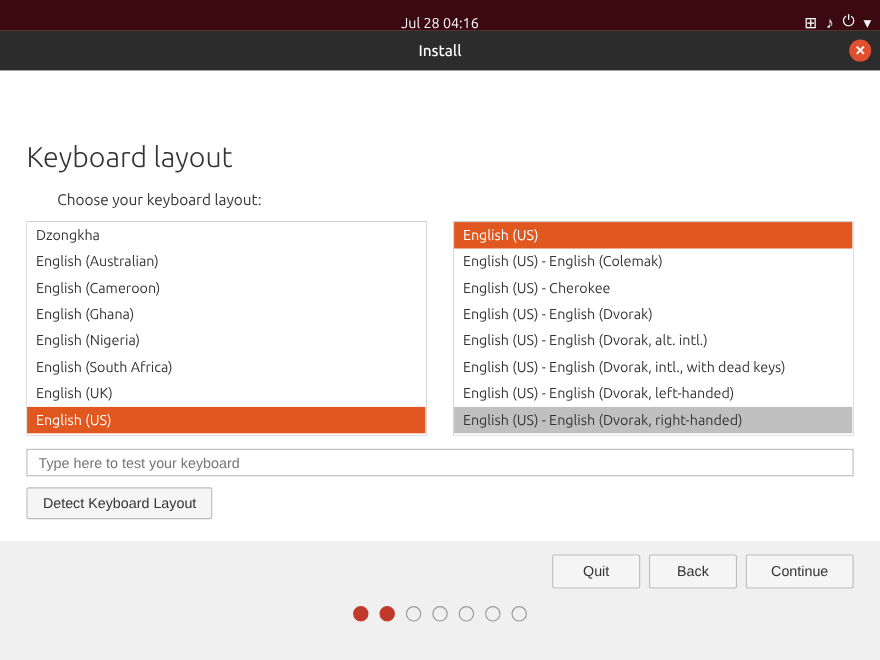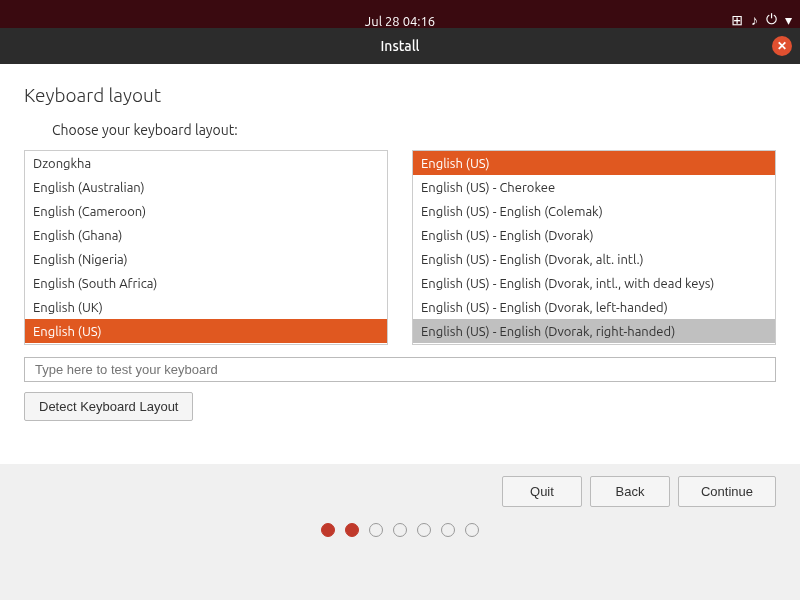--- a/index.html
+++ b/index.html
@@ -71,24 +71,25 @@
     }
 
     
     .main-content {
       background: #fff;
       padding: 20px 24px;
       min-height: 400px;
     }
 
     .page-title {
-      font-size: 19px;
+      font-size: 26px;
       font-weight: 300;
       color: #333;
       margin-bottom: 16px;
+      margin-top: 44px;
     }
 
     .subtitle {
       color: #333;
       margin-bottom: 12px;
       font-size: 14px;
       margin-left: 28px;
     }
 
     
@@ -231,22 +232,22 @@
         <div class="list-item">English (Ghana)</div>
         <div class="list-item">English (Nigeria)</div>
         <div class="list-item">English (South Africa)</div>
         <div class="list-item">English (UK)</div>
         <div class="list-item selected">English (US)</div>
         <div class="list-item">Esperanto</div>
       </div>
 
     <div class="list-box" id="right-list">
         <div class="list-item selected">English (US)</div>
+        <div class="list-item">English (US) - English (Colemak)</div>
         <div class="list-item">English (US) - Cherokee</div>
-        <div class="list-item">English (US) - English (Colemak)</div>
         <div class="list-item">English (US) - English (Dvorak)</div>
         <div class="list-item">English (US) - English (Dvorak, alt. intl.)</div>
         <div class="list-item">English (US) - English (Dvorak, intl., with dead keys)</div>
         <div class="list-item">English (US) - English (Dvorak, left-handed)</div>
         <div class="list-item highlighted">English (US) - English (Dvorak, right-handed)</div>
         <div class="list-item">English (US) - English (Macintosh)</div>
       </div>
   </div>
 
   

